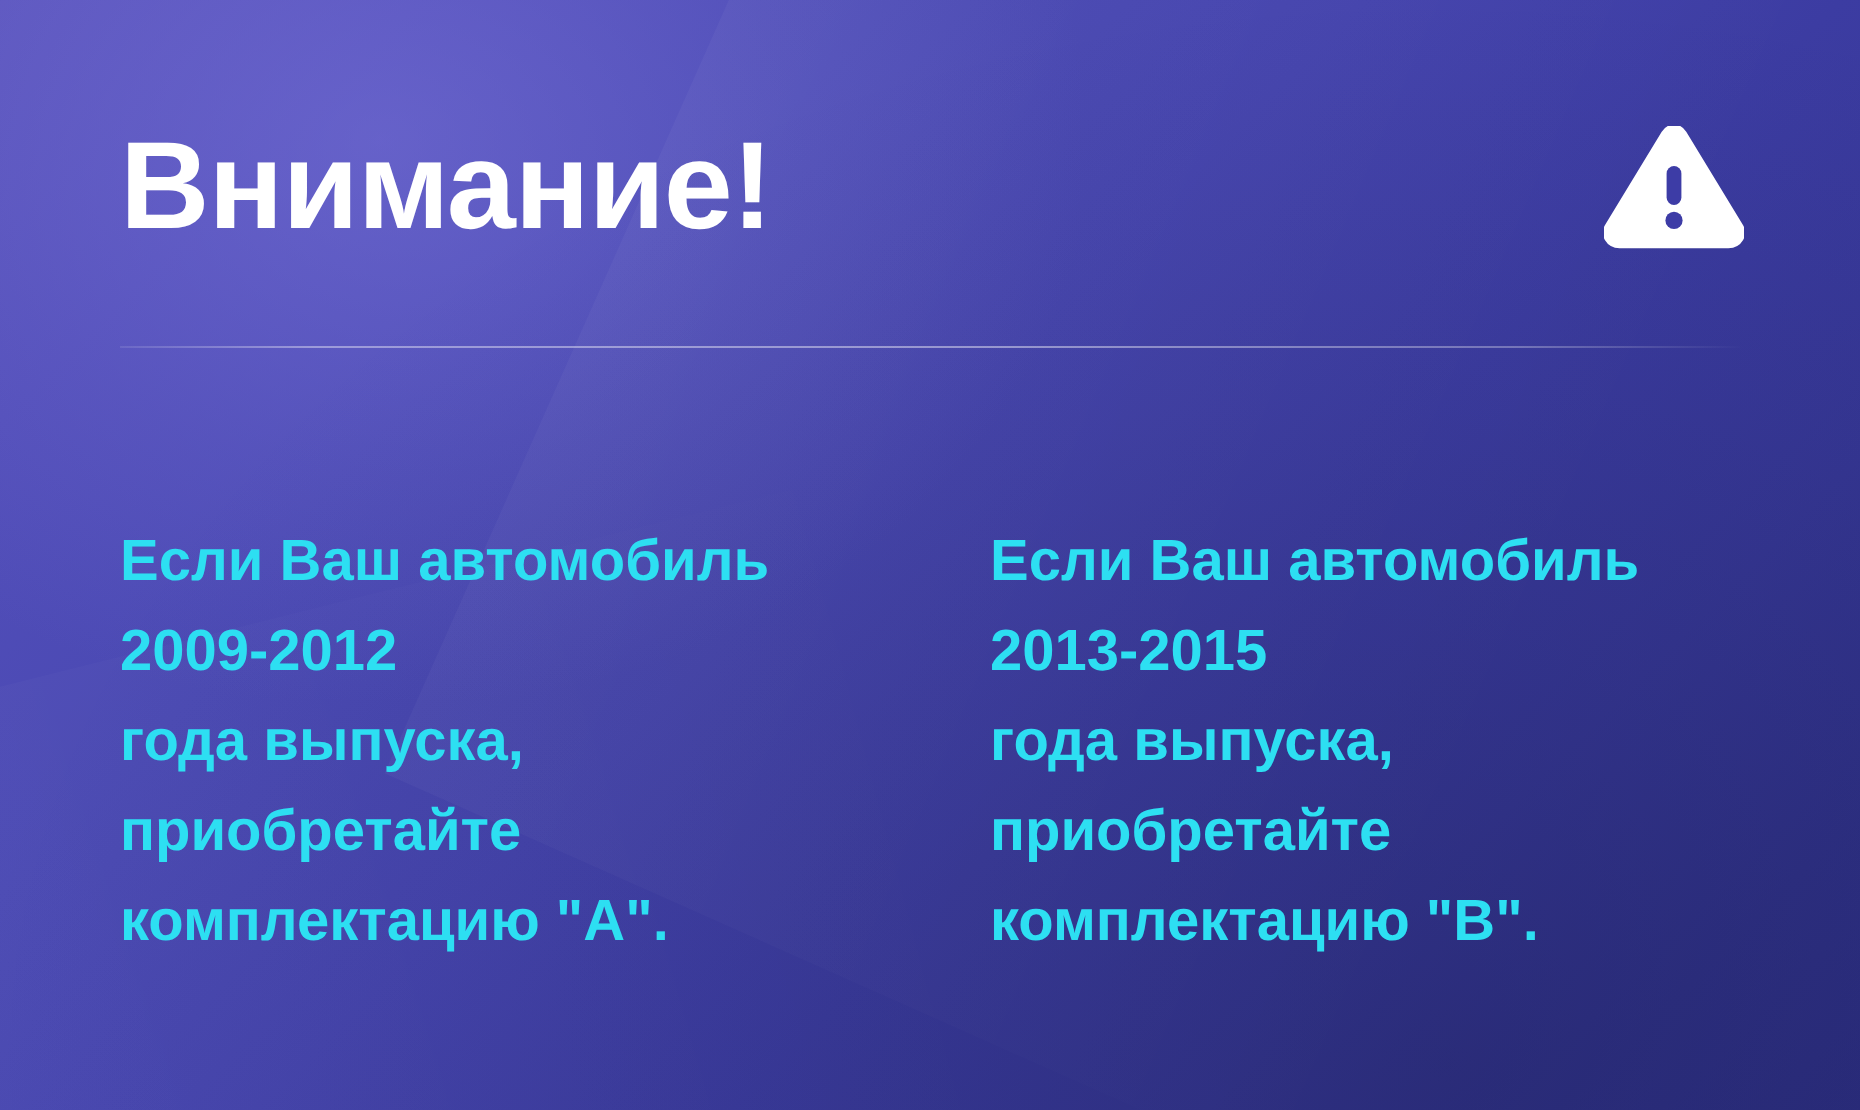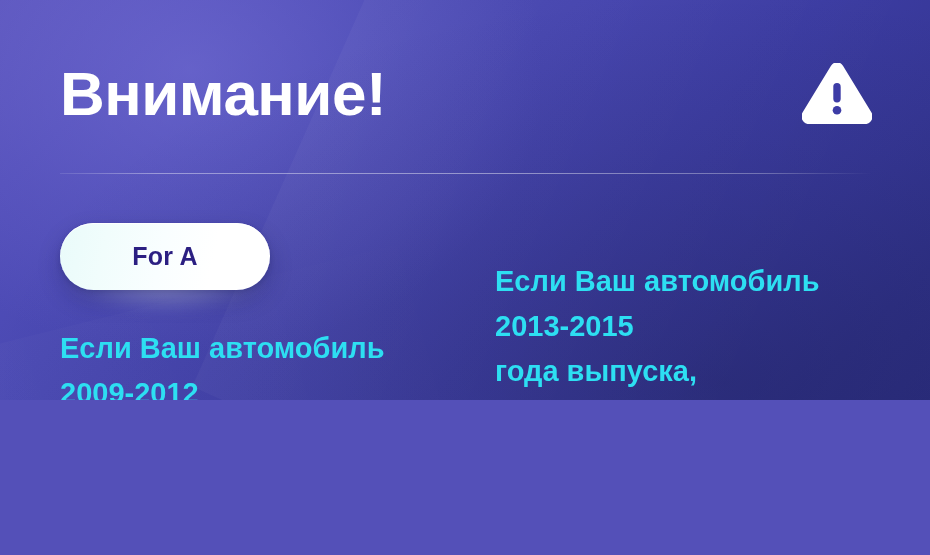--- a/index.html
+++ b/index.html
@@ -11,21 +11,21 @@
     height: 555px;
     overflow: hidden;
     font-family: "Liberation Sans", sans-serif;
     background: #5450b8;
   }
 
   
   .banner {
     position: relative;
     width: 930px;
-    height: 400px;
+    height: 555px;
     overflow: hidden;
     
     background:
       linear-gradient(135deg,
         #5b55bd 0%,
         #524eb9 14%,
         #4a49b3 30%,
         #4443ad 46%,
         #3c3ca2 62%,
         #363796 78%,
@@ -215,24 +215,20 @@
       <rect x="31.3" y="20.0" width="7.4" height="19.5" rx="3.7" fill="#3d3ca6"></rect>
       <circle cx="35.0" cy="47.2" r="4.3" fill="#3d3ca6"></circle>
     </svg>
   </div>
 
   <div class="divider"></div>
 
   <div class="columns">
 
     <div class="column">
-      <div class="pill-wrap">
-        <div class="pill-glow"></div>
-        <button class="pill-btn">For A</button>
-      </div>
       <p class="desc">Если Ваш автомобиль 2009-2012
 года выпуска, приобретайте
 комплектацию "A".</p>
     </div>
 
     <div class="column">
       <p class="desc">Если Ваш автомобиль 2013-2015
 года выпуска, приобретайте
 комплектацию "B".</p>
     </div>

